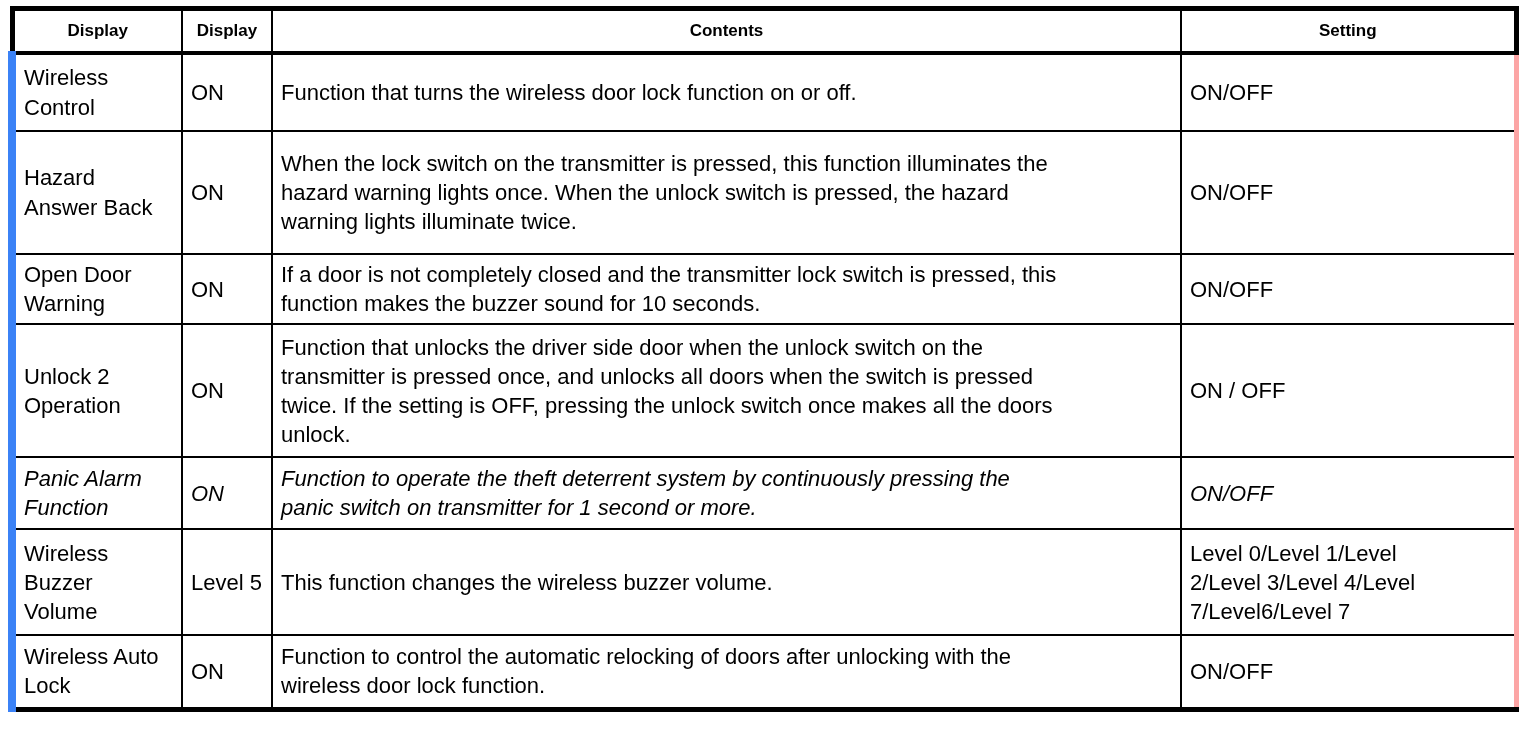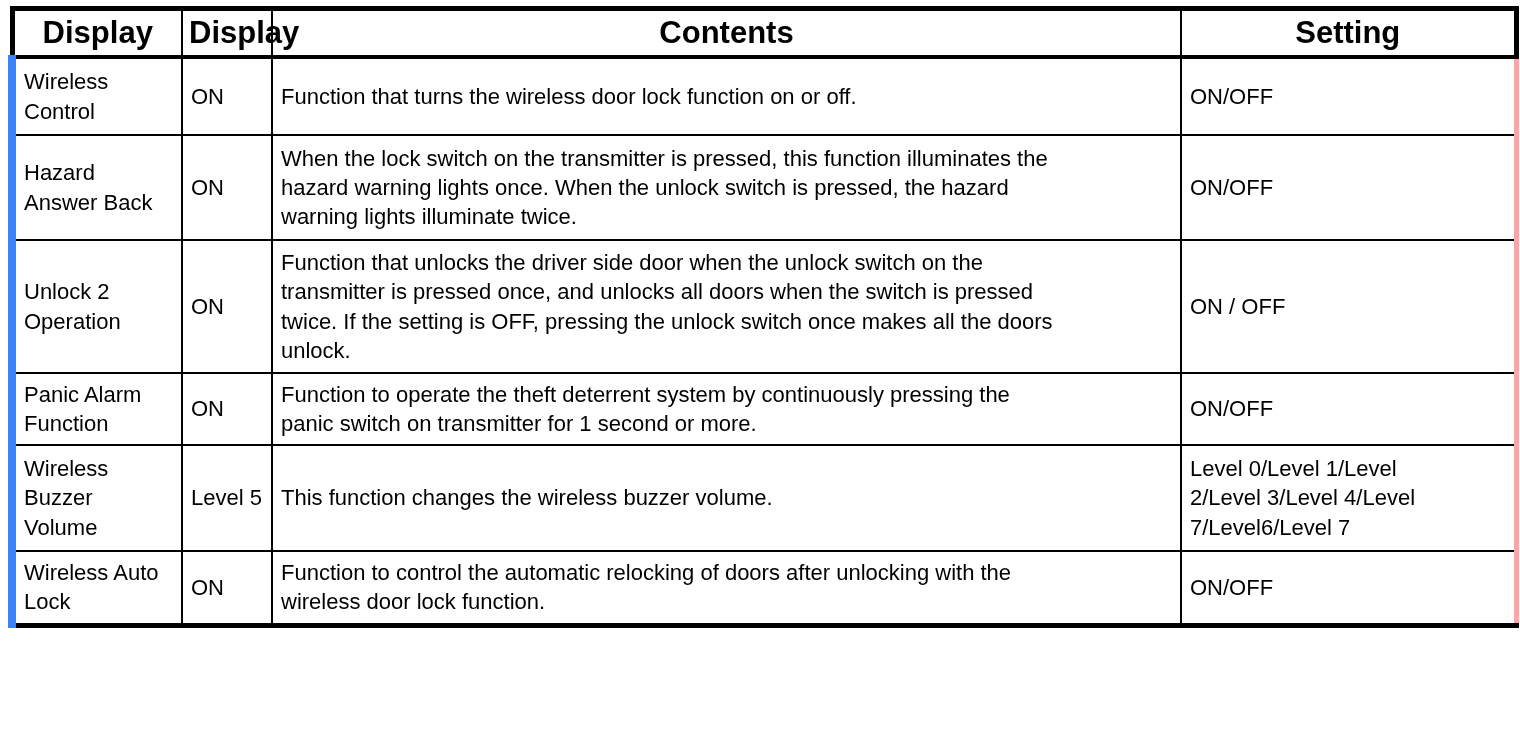--- a/index.html
+++ b/index.html
@@ -17,21 +17,21 @@
     border-collapse: collapse;
     table-layout: fixed;
     margin: 6px 8px;
     width: 1504px;
     background: #ffffff;
   }
   .doc-table th {
     border: 2px solid #000;
     border-top: 5px solid #000;
     border-bottom: 4px solid #000;
-    font-size: 31px;
+    font-size: 17px;
     font-weight: bold;
     text-align: center;
     vertical-align: middle;
     padding: 4px 6px;
     height: 32px;
   }
   .doc-table th:first-child { border-left: 5px solid #000; }
   .doc-table th:last-child  { border-right: 5px solid #000; }
   .doc-table td {
     border: 2px solid #000;
@@ -45,24 +45,24 @@
   .doc-table td:first-child { border-left: 8px solid #3b82f6; }
   .doc-table td:last-child  { border-right: 5px solid #fca5a5; }
   .doc-table tr:last-child td { border-bottom: 5px solid #000; }
 
   col.c-display  { width: 170px; }
   col.c-default  { width: 90px; }
   col.c-contents { width: 909px; }
   col.c-setting  { width: 335px; }
 
   tr.r-1 { height: 78px; }
-  tr.r-2 { height: 105px; }
+  tr.r-2 { height: 123px; }
   tr.r-3 { height: 64px; }
   tr.r-4 { height: 133px; }
-  tr.r-5 { height: 72px; }
+  tr.r-5 { height: 72px; font-style: italic; }
   tr.r-6 { height: 106px; }
   tr.r-7 { height: 69px; }
   tr.r-8 { height: 74px; }
 </style>
 </head>
 <body>
 
 <table class="doc-table">
   <colgroup>
     <col class="c-display">
@@ -90,20 +90,28 @@
   <tr class="r-2">
     <td>Hazard
 Answer Back</td>
     <td>ON</td>
     <td>When the lock switch on the transmitter is pressed, this function illuminates the
 hazard warning lights once. When the unlock switch is pressed, the hazard
 warning lights illuminate twice.</td>
     <td>ON/OFF</td>
   </tr>
 
+  <tr class="r-3">
+    <td>Open Door
+Warning</td>
+    <td>ON</td>
+    <td>If a door is not completely closed and the transmitter lock switch is pressed, this
+function makes the buzzer sound for 10 seconds.</td>
+    <td>ON/OFF</td>
+  </tr>
 
   <tr class="r-4">
     <td>Unlock 2
 Operation</td>
     <td>ON</td>
     <td>Function that unlocks the driver side door when the unlock switch on the
 transmitter is pressed once, and unlocks all doors when the switch is pressed
 twice. If the setting is OFF, pressing the unlock switch once makes all the doors
 unlock.</td>
     <td>ON / OFF</td>

